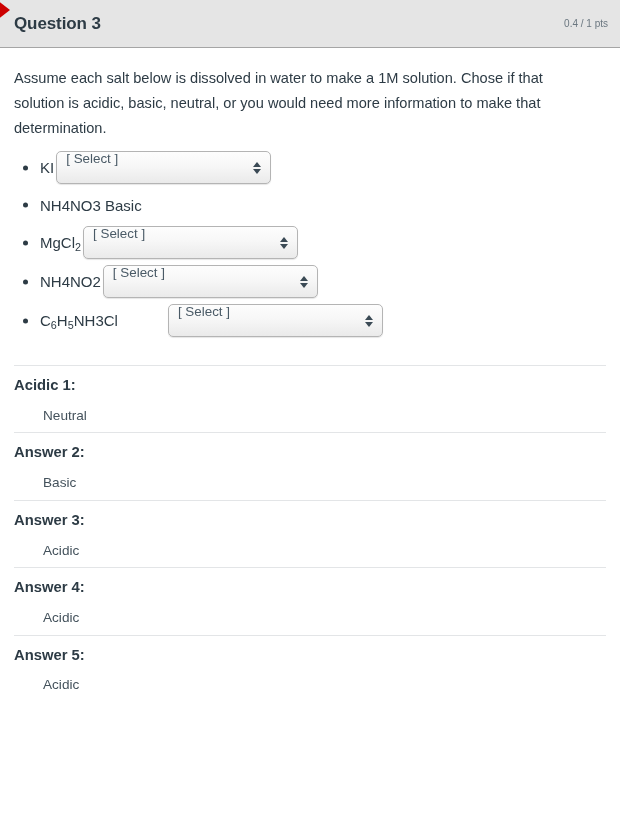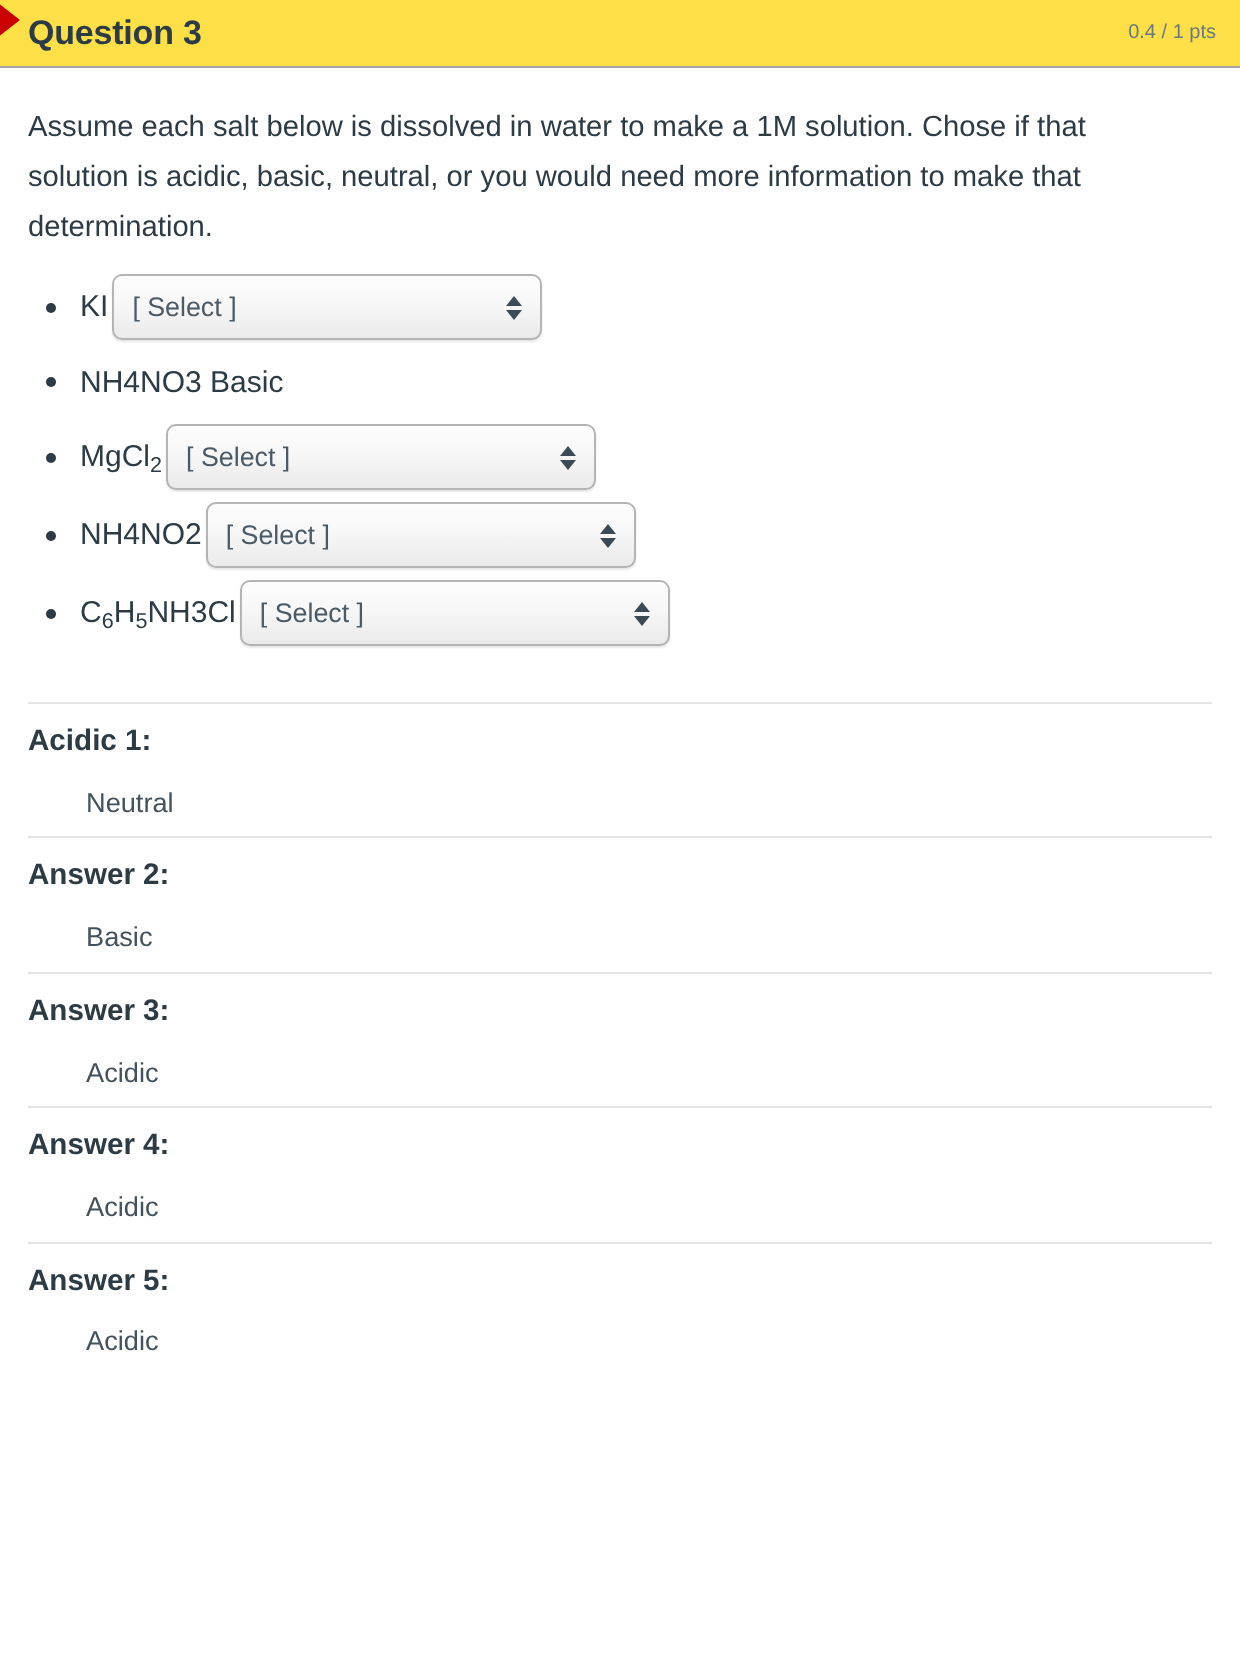--- a/index.html
+++ b/index.html
@@ -11,22 +11,22 @@
     height: 832px;
     background: #ffffff;
     font-family: "Liberation Sans", sans-serif;
     color: #2d3b45;
     overflow: hidden;
   }
 
   
   .question-header {
     position: relative;
-    height: 34px;
-    background: #fde047;
+    height: 48px;
+    background: #e5e5e5;
     border-bottom: 1px solid #a5a5a5;
     display: flex;
     align-items: center;
     justify-content: space-between;
     padding: 0 12px 0 14px;
     box-sizing: border-box;
   }
   .flag-marker {
     position: absolute;
     left: -3px;
@@ -105,21 +105,20 @@
     position: relative;
     width: 215px;
     height: 33px;
     margin-left: 2px;
     box-sizing: border-box;
     border: 1px solid #b4b4b4;
     border-radius: 5px;
     background: linear-gradient(to bottom, #fdfdfd 0%, #f7f7f7 45%, #eaeaea 100%);
     box-shadow: 0 1px 1px rgba(0,0,0,0.10);
     display: flex;
-    align-items: center;
     flex: 0 0 auto;
   }
   .select-value {
     font-size: 13.4px;
     color: #4a5a66;
     padding-left: 9px;
     white-space: nowrap;
     line-height: 1;
   }
   .select-arrows {
@@ -140,21 +139,21 @@
     border-right: 4px solid transparent;
   }
   .select-arrows i.up { border-bottom: 5px solid #3b4a55; }
   .select-arrows i.down { border-top: 5px solid #3b4a55; }
 
   
   li.row-0 { margin-bottom: 10px; }
   li.row-1 { margin-bottom: 12px; min-height: 22px; }
   li.row-2 { margin-bottom: 12px; }
   li.row-3 { margin-bottom: 12px; }
-  li.row-4 { margin-bottom: 6px; }
+  li.row-4 { margin-bottom: 6px; gap: 48px; }
 
   
   .answers {
     margin-top: 28px;
   }
   .answer-block {
     border-top: 1px solid #e3e5e7;
     margin: 0 14px;
     padding: 12px 0 10px 0;
   }

